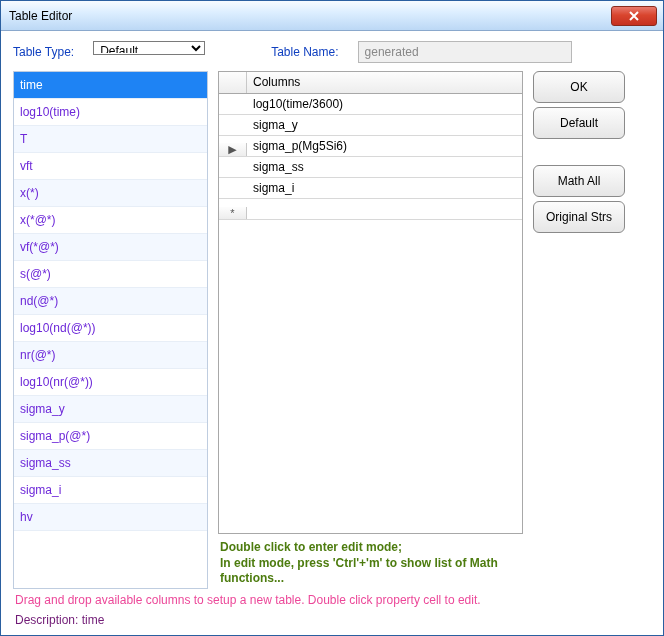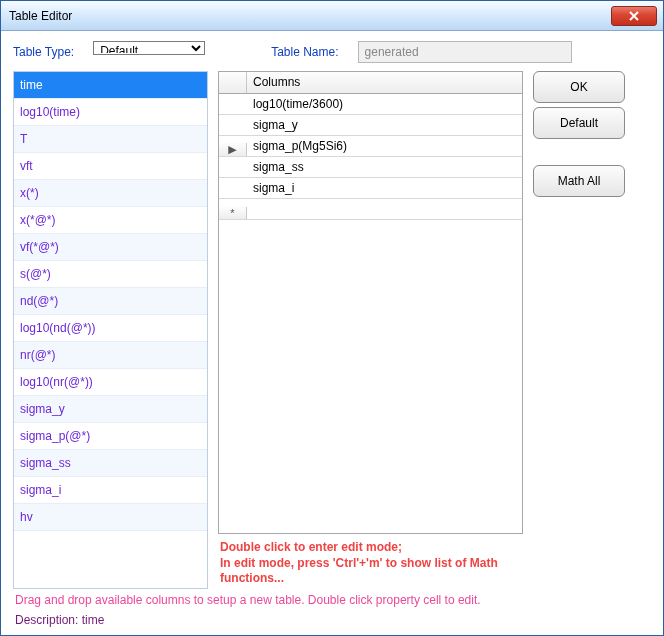--- a/index.html
+++ b/index.html
@@ -159,21 +159,21 @@
   font-size: 11px;
 }
 .grid-row .cell {
   flex: 1;
   padding: 3px 6px;
   font-size: 12px;
   color: #000;
   white-space: nowrap;
 }
 .edit-hint {
-  color: #ef4444;
+  color: #4d7c0f;
   font-weight: bold;
   font-size: 12px;
   padding: 6px 2px 2px 2px;
   line-height: 1.3;
 }
 .right-panel {
   width: 92px;
   display: flex;
   flex-direction: column;
   gap: 4px;
@@ -286,20 +286,21 @@
             </div>
         </div>
         <div class="edit-hint" id="edit-hint">Double click to enter edit mode;<br>In edit mode, press 'Ctrl'+'m' to show list of Math functions...</div>
       </div>
 
       <div class="right-panel">
         <button class="btn">OK</button>
         <button class="btn">Default</button>
         <div class="spacer"></div>
         <button class="btn">Math All</button>
+        <button class="btn">Original Strs</button>
       </div>
 
     </div>
 
     <div class="bottom">
       <div class="hint-blue">Drag and drop available columns to setup a new table. Double click property cell to edit.</div>
       <div class="hint-red">
         <span>Description:</span>
         <span>time</span>
       </div>

